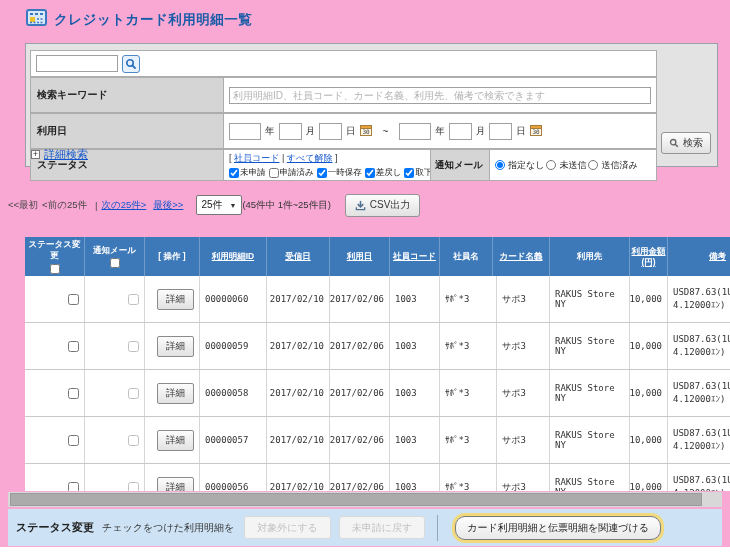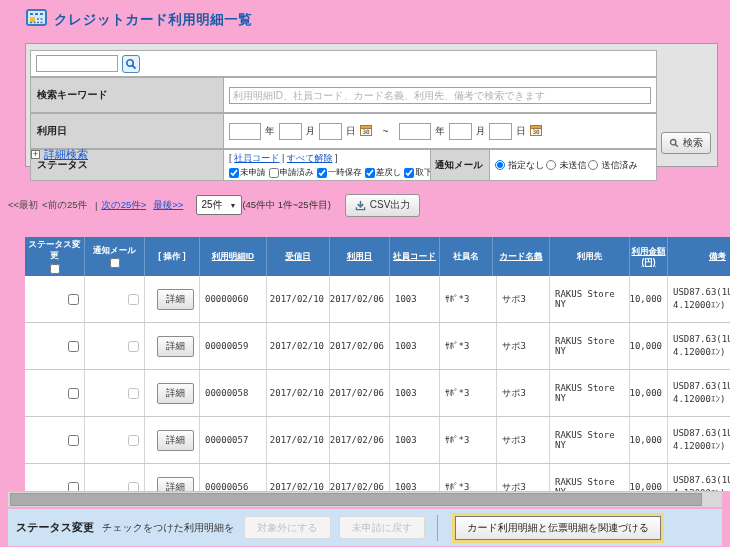--- a/index.html
+++ b/index.html
@@ -93,21 +93,21 @@
   
   .footerbar { position:absolute; left:8px; top:509px; width:714px; height:37px; background:#cde3f5;
     display:flex; align-items:center; padding-left:8px; }
   .f-label { font-size:11px; font-weight:bold; color:#222; margin-right:8px; white-space:nowrap; }
   .f-text { font-size:10px; color:#333; margin-right:10px; white-space:nowrap; }
   .dis-btn { height:23px; padding:0 12px; background:#f4f4f4; border:1px solid #dadada;
     border-radius:3px; color:#c2c2c2; font-size:10px; margin-right:8px; white-space:nowrap;
     font-family:"Liberation Sans",sans-serif; }
   .f-div { width:1px; height:26px; background:#8ea8c0; margin:0 12px 0 4px; }
   .assoc-btn { height:24px; padding:0 11px; background:linear-gradient(#fdfdfd,#e9e9e9);
-    border:1px solid #7a7a7a; border-radius:0; color:#222; font-size:10px; cursor:pointer;
+    border:1px solid #7a7a7a; border-radius:10px; color:#222; font-size:10px; cursor:pointer;
     box-shadow:0 0 0 3px #f2da7c; margin-left:5px; white-space:nowrap;
     font-family:"Liberation Sans",sans-serif; }
 </style>
 </head>
 <body>
 
 <div class="page">
 
   <div class="titlebar">
     <span>

